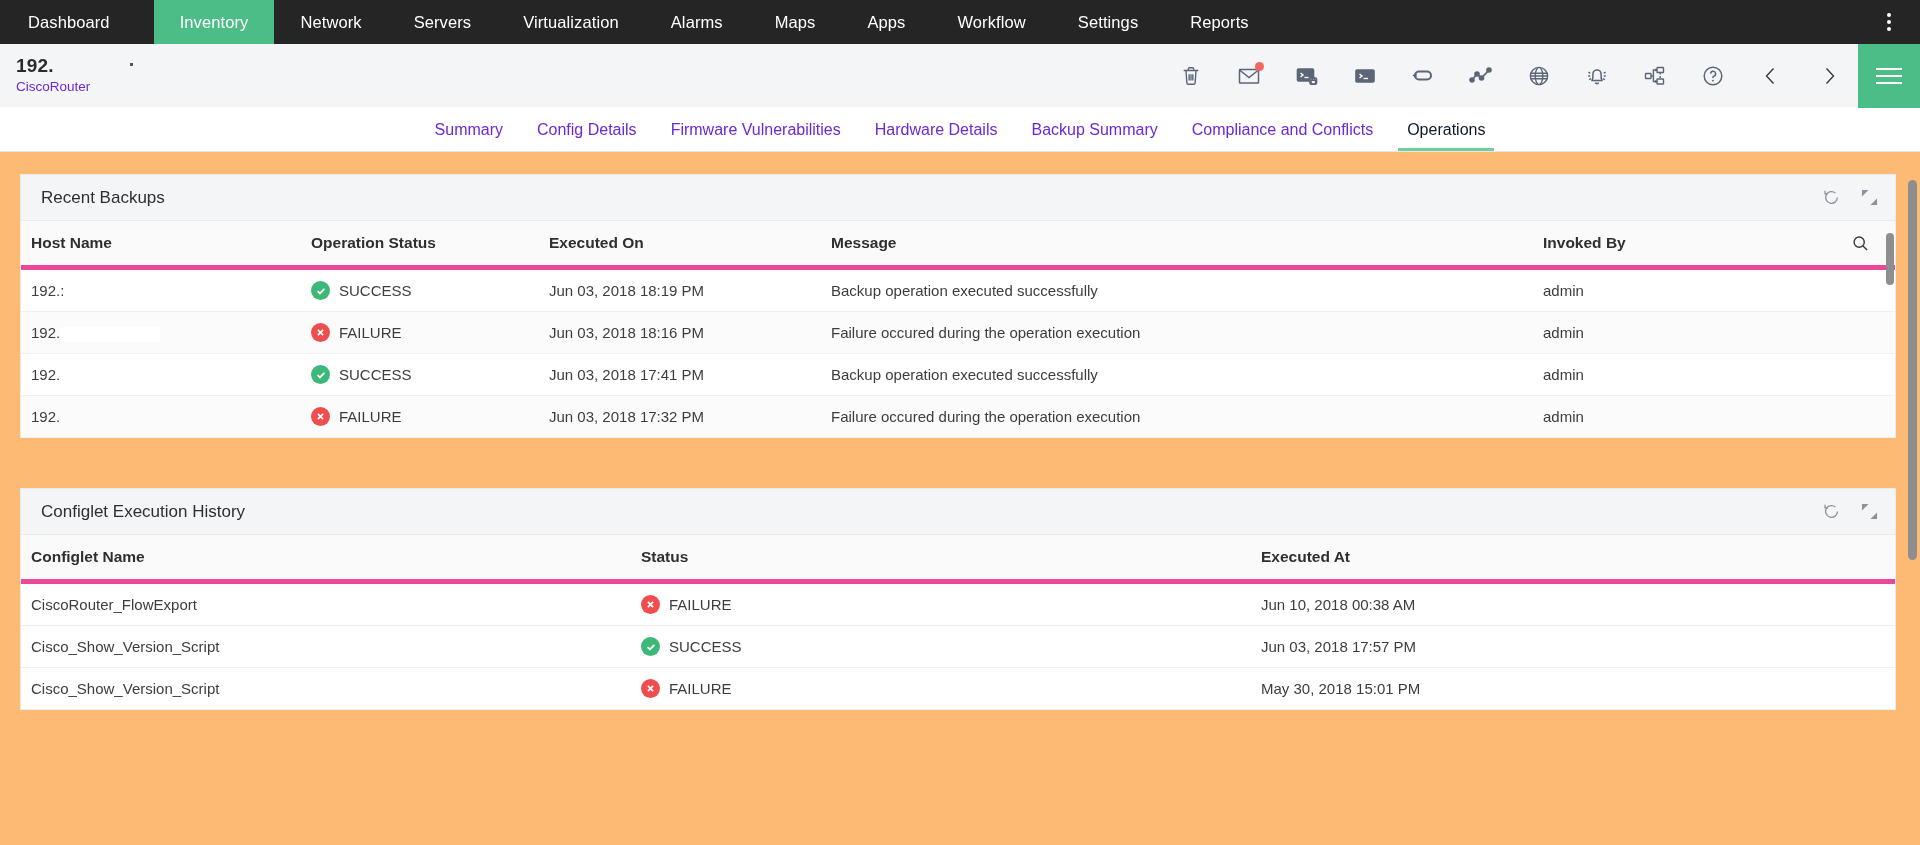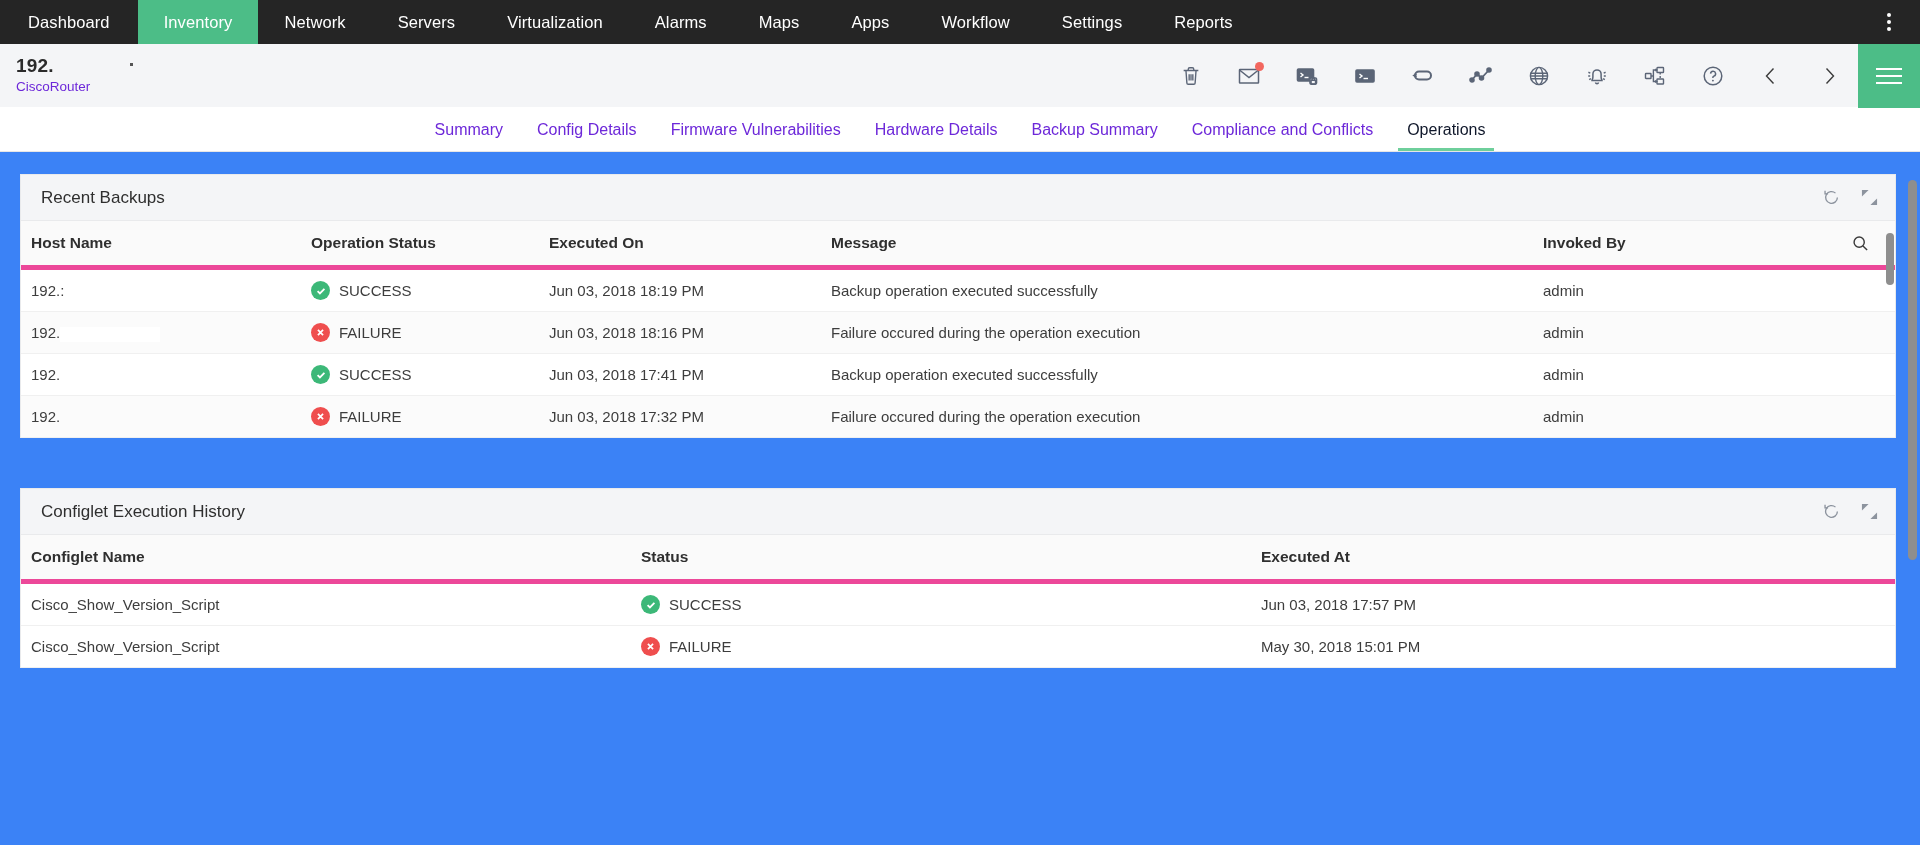--- a/index.html
+++ b/index.html
@@ -27,21 +27,21 @@
     align-items: center;
     justify-content: center;
     padding: 0 26px;
     color: #ffffff;
     font-size: 16.5px;
     letter-spacing: .1px;
     cursor: pointer;
     white-space: nowrap;
     user-select: none;
   }
-  .topnav-item:first-child { padding-left: 28px; padding-right: 28px; }
+  .topnav-item:first-child { padding-left: 28px; padding-right: 44px; }
   .topnav-item.active { background: #4cbd87; }
 
   .kebab {
     position: absolute;
     right: 16px;
     top: 0;
     height: 44px;
     width: 30px;
     display: flex;
     flex-direction: column;
@@ -164,21 +164,21 @@
     bottom: 0;
     height: 3px;
     background: #6ecf9b;
   }
 
   
   .content {
     position: relative;
     height: calc(845px - 44px - 64px - 44px);
     overflow: hidden;
-    background: #3b82f6;
+    background: #fdba74;
     padding-top: 22px;
   }
 
   .panel {
     margin: 0 24px 0 20px;
     background: #ffffff;
     border: 1px solid #e9eaec;
     border-bottom: none;
   }
   .panel + .panel { margin-top: 50px; }
@@ -610,20 +610,34 @@
     <table class="grid">
       <thead>
         <tr>
           <th class="g-name">Configlet Name</th>
           <th class="g-status">Status</th>
           <th class="g-at">Executed At</th>
         </tr>
       </thead>
       <tbody id="configlet-body">
           <tr>
+            <td class="g-name">CiscoRouter_FlowExport</td>
+            <td class="g-status">
+              <div class="statuscell">
+                <span class="sicon fail">
+                  <svg width="11" height="11" viewBox="0 0 12 12" fill="none" stroke="#ffffff" stroke-width="1.9">
+                    <path d="M3.2 3.2l5.6 5.6M8.8 3.2l-5.6 5.6"></path>
+                  </svg>
+                </span>
+                <span>FAILURE</span>
+              </div>
+            </td>
+            <td class="g-at">Jun 10, 2018 00:38 AM</td>
+          </tr>
+          <tr>
             <td class="g-name">Cisco_Show_Version_Script</td>
             <td class="g-status">
               <div class="statuscell">
                 <span class="sicon ok">
                   <svg width="12" height="12" viewBox="0 0 12 12" fill="none" stroke="#ffffff" stroke-width="1.8">
                     <path d="M2.6 6.2l2.3 2.3L9.4 3.9"></path>
                   </svg>
                 </span>
                 <span>SUCCESS</span>
               </div>

